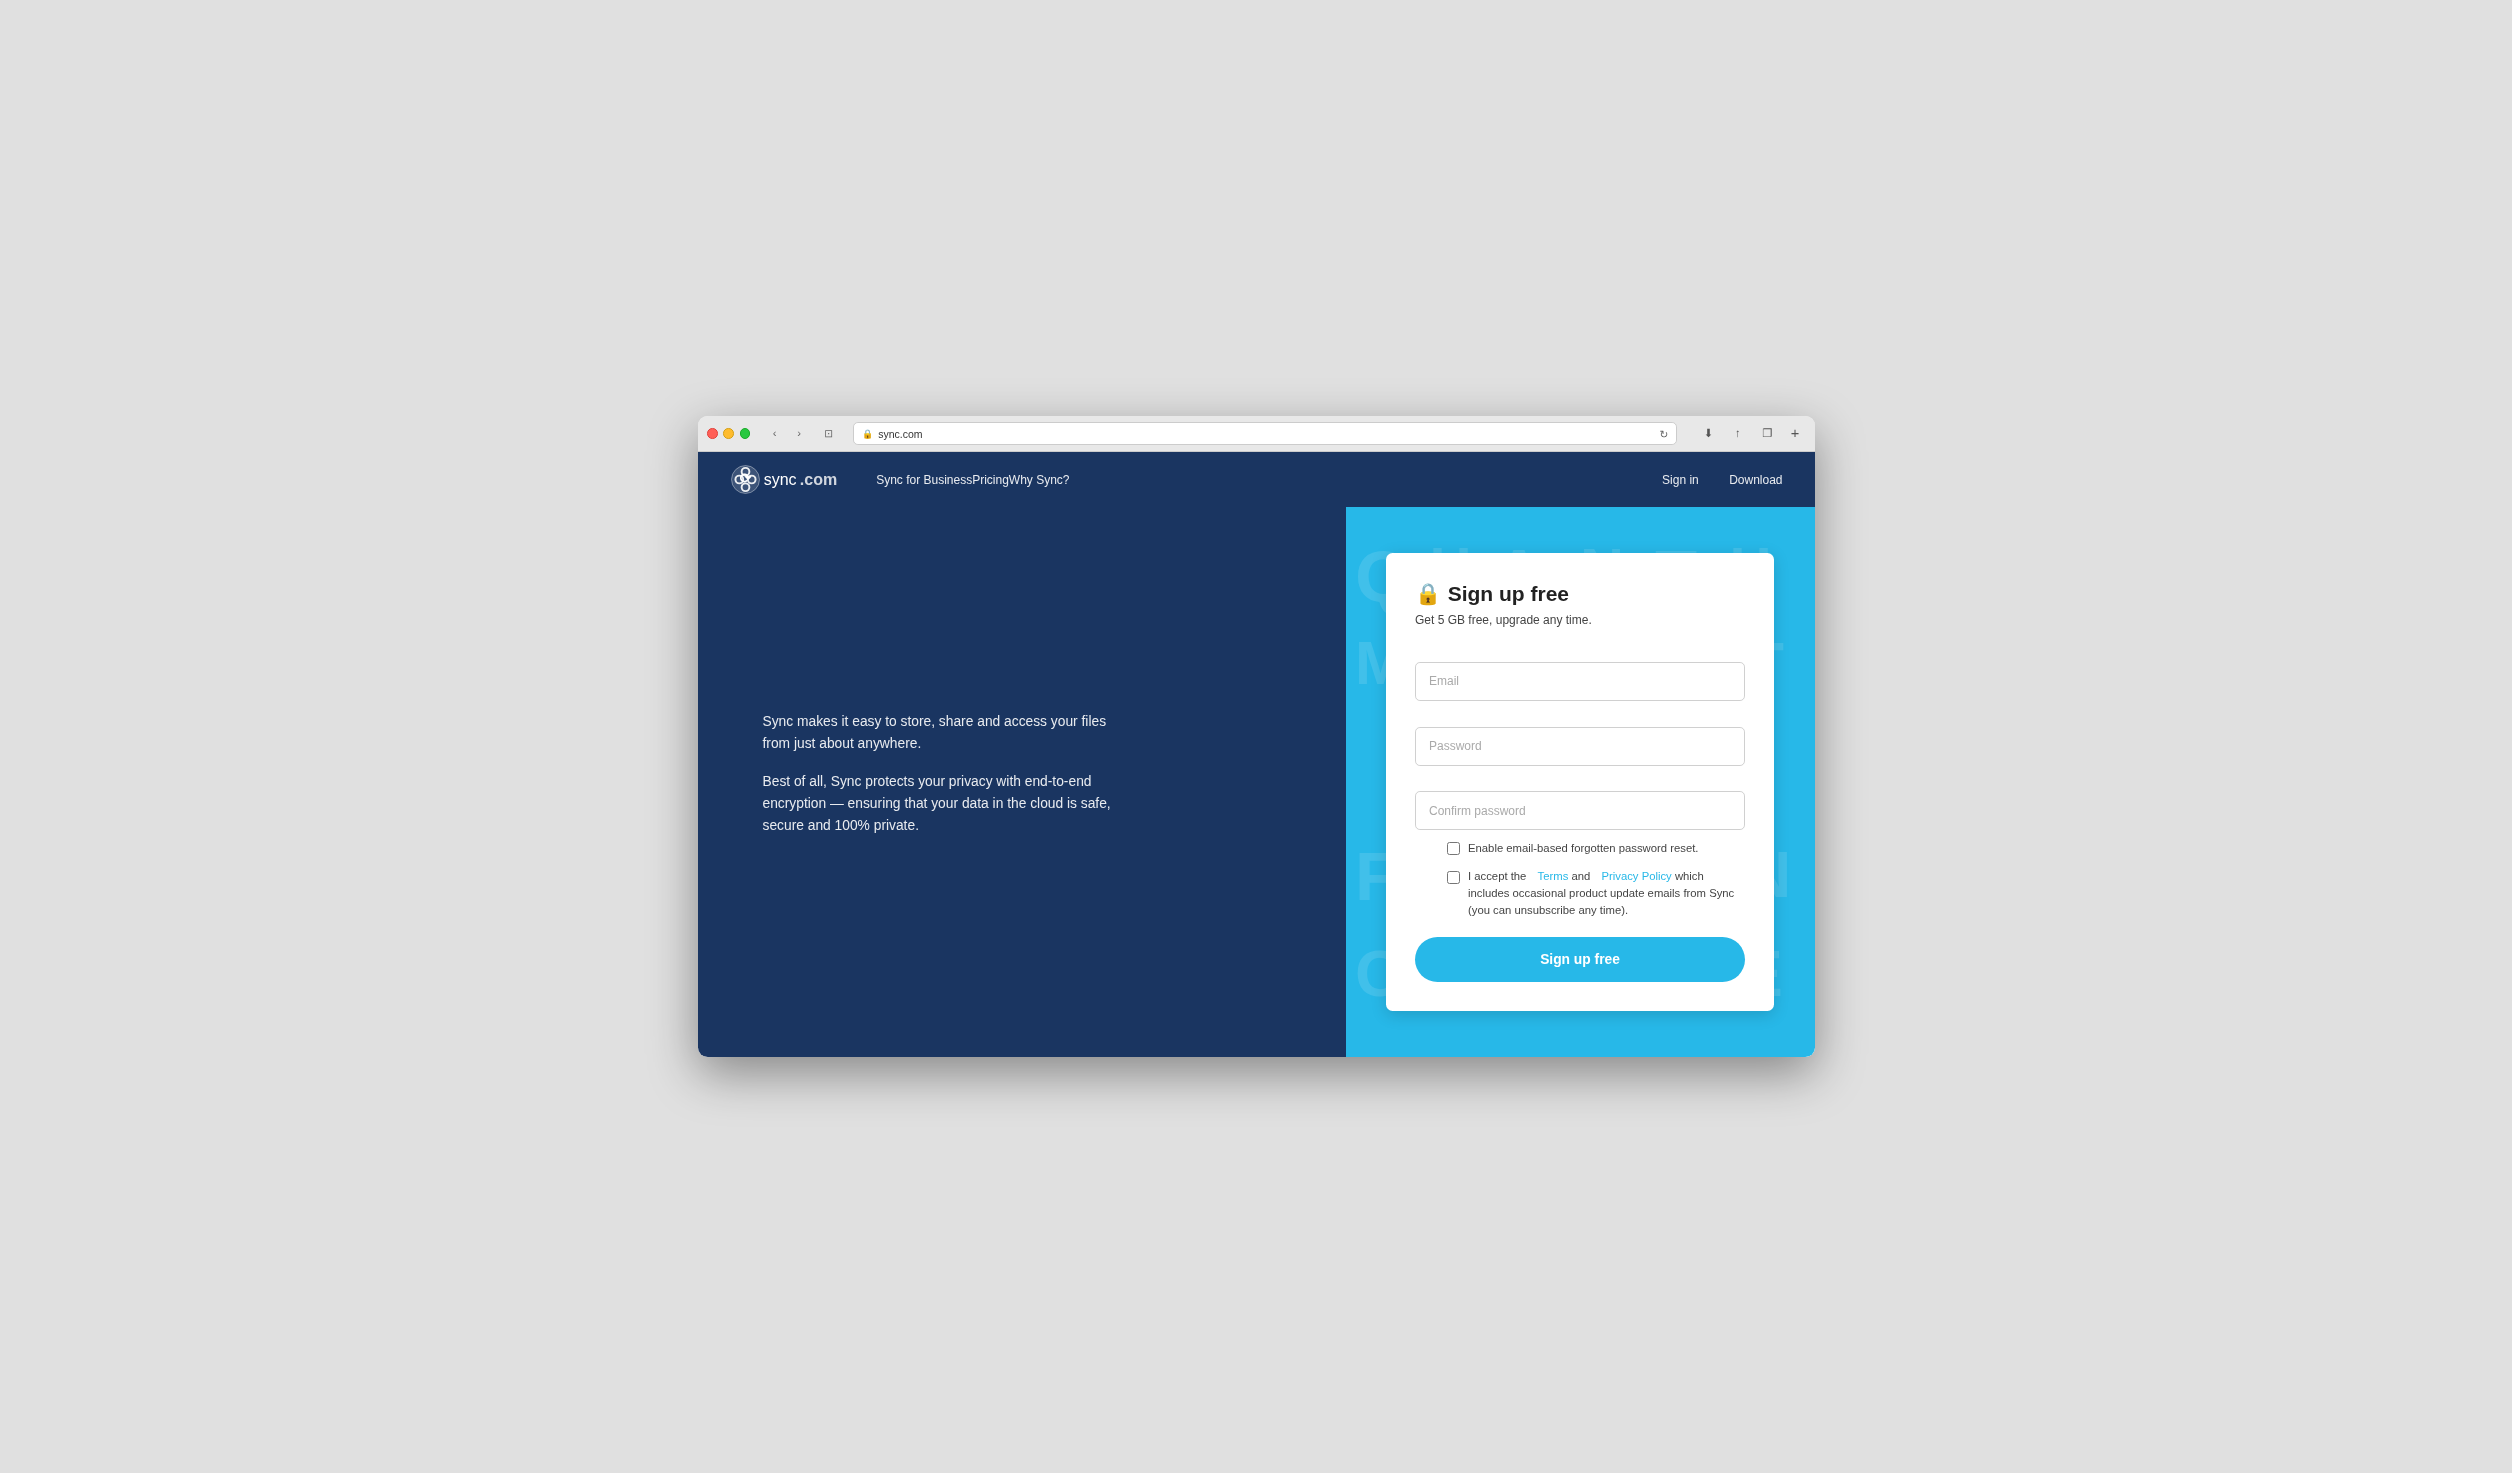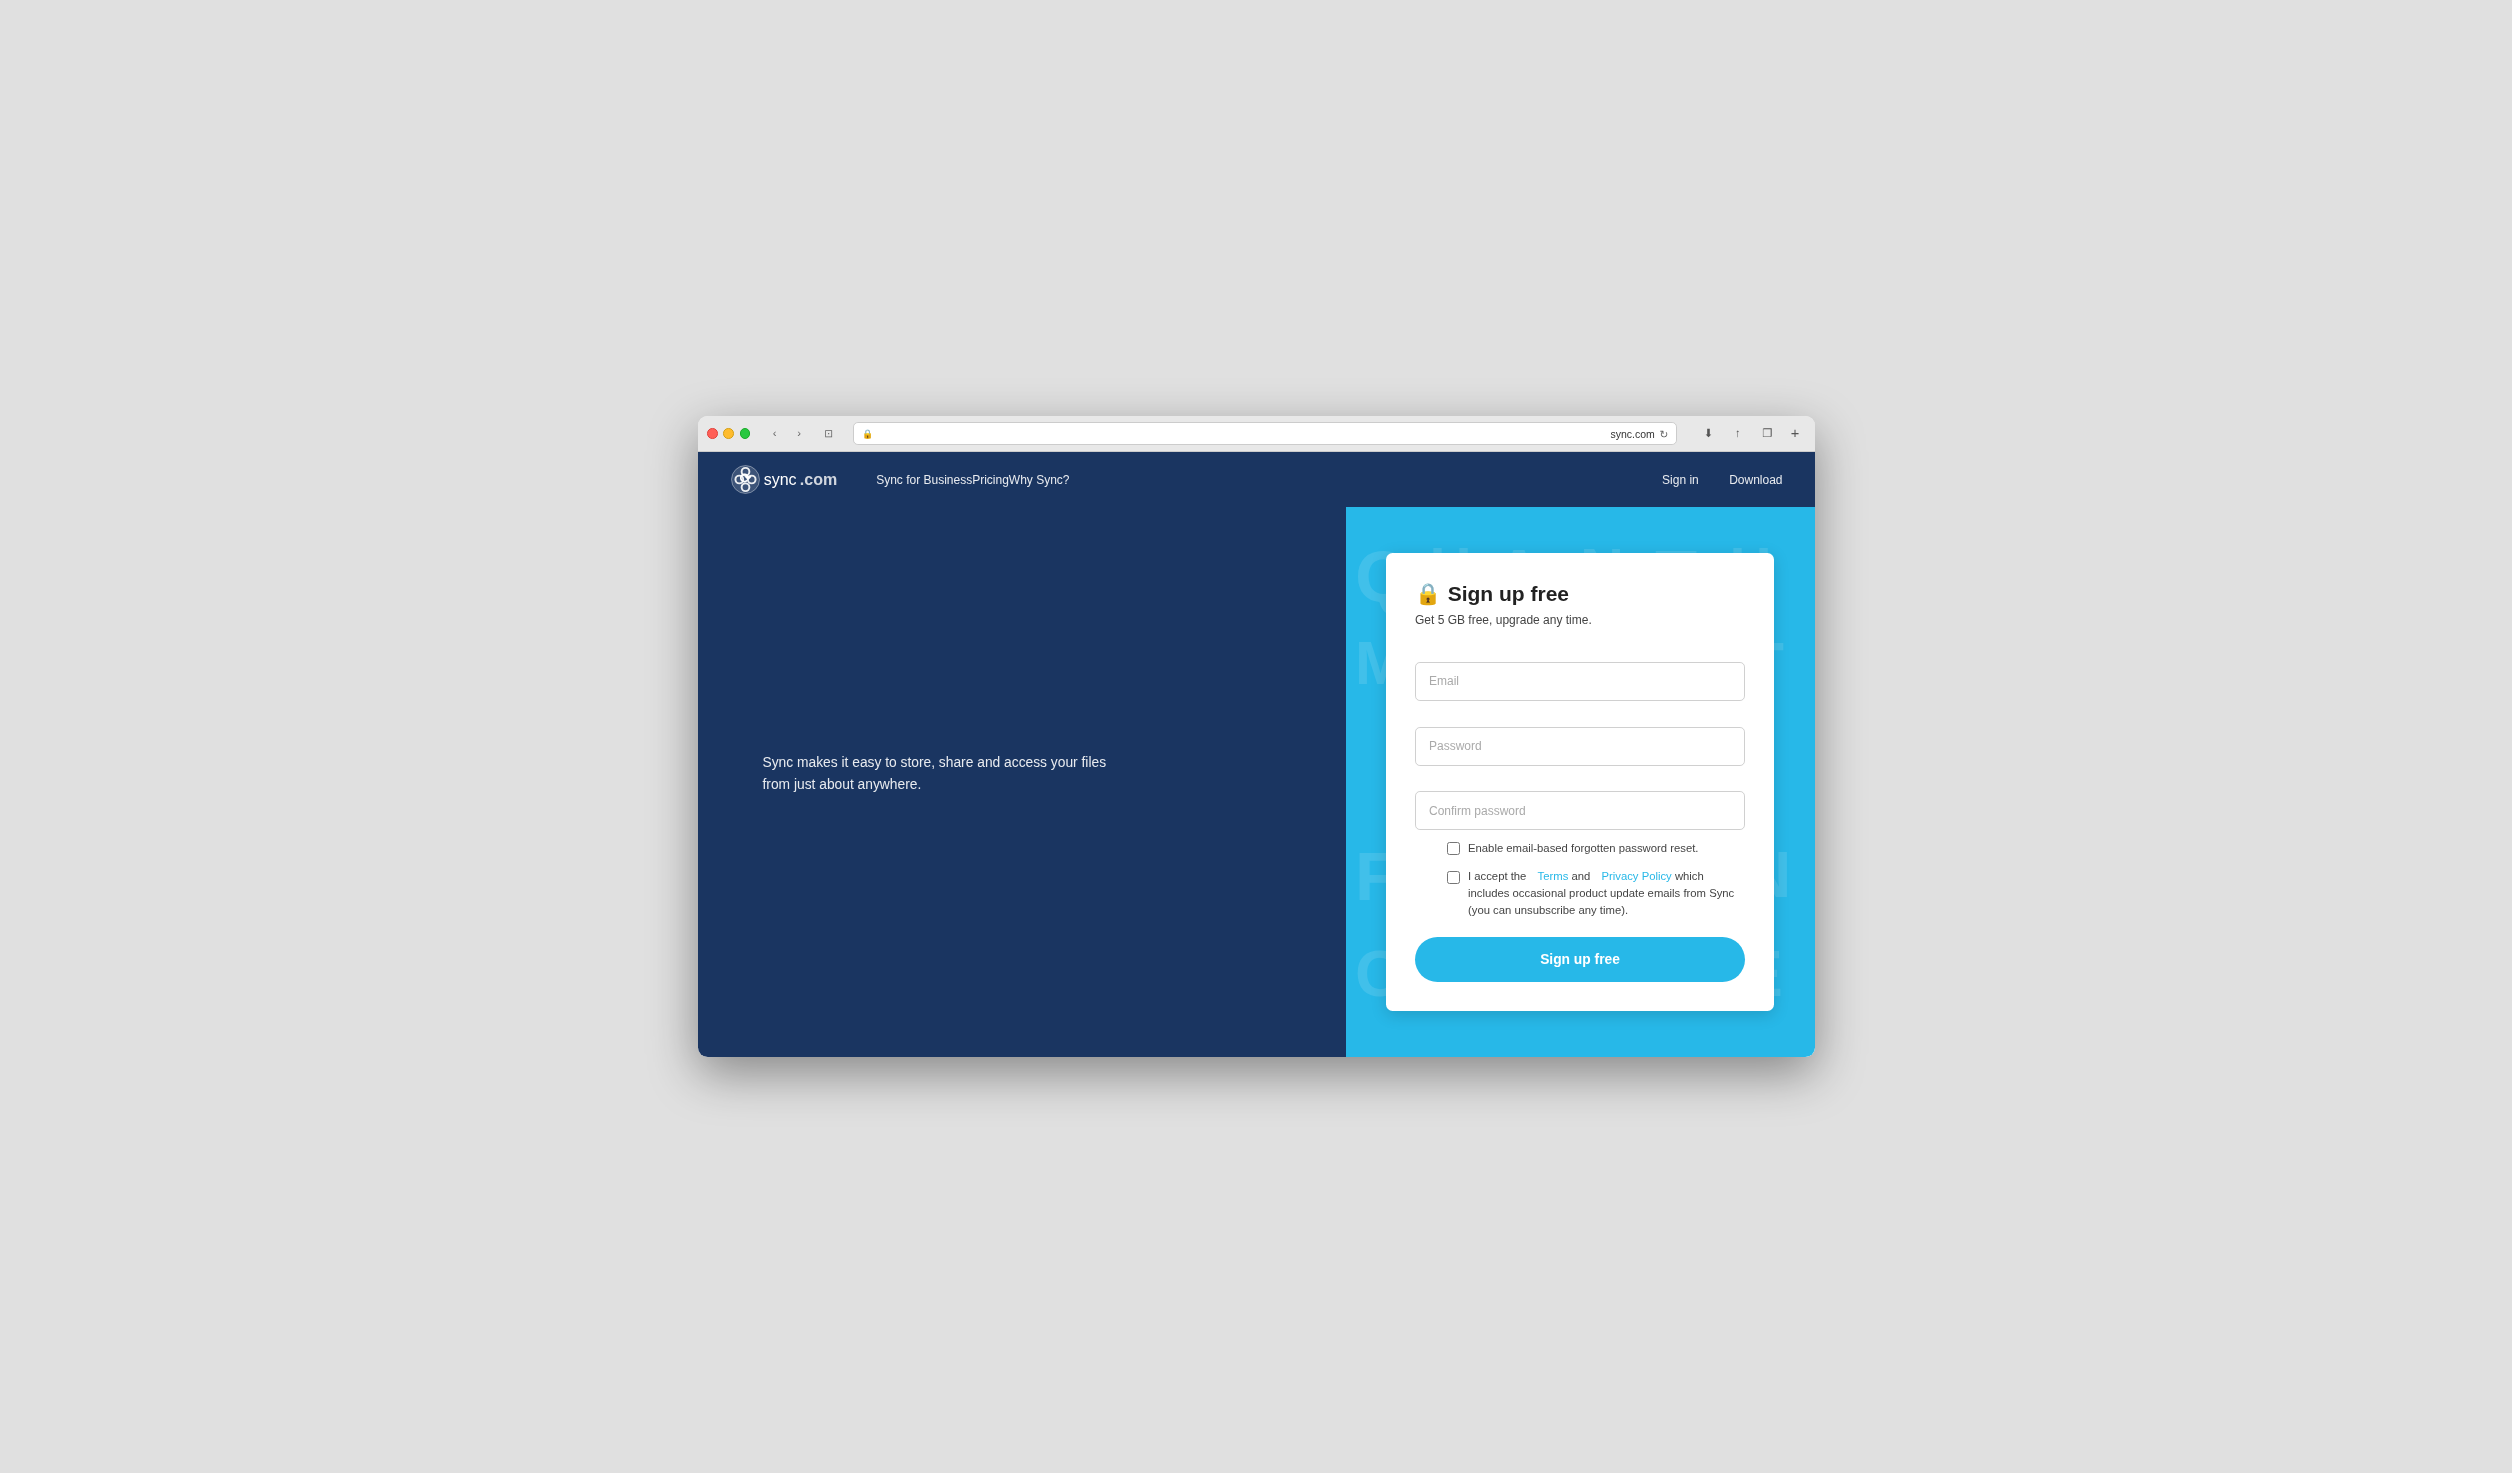--- a/index.html
+++ b/index.html
@@ -98,21 +98,21 @@
 
     .lock-icon-addr {
       color: #28c840;
       font-size: 9px;
     }
 
     .address-text {
       font-size: 10.5px;
       color: #333;
       flex: 1;
-      text-align: right;
+      text-align: left;
     }
 
     .reload-btn {
       background: transparent;
       border: none;
       cursor: pointer;
       color: #666;
       font-size: 10.5px;
     }
 
@@ -425,20 +425,21 @@
       <div class="nav-right">
         <a>Sign in</a>
         <a>Download</a>
       </div>
     </nav>
 
     <div class="site-main">
 
       <div class="left-panel">
         <p class="hero-desc">Sync makes it easy to store, share and access your files from just about anywhere.</p>
+        <p class="hero-desc">Best of all, Sync protects your privacy with end-to-end encryption — ensuring that your data in the cloud is safe, secure and 100% private.</p>
       </div>
 
       <div class="right-panel">
 
         <div class="bg-pattern">
           <span class="bg-char" style="top:5%; left:2%; font-size:73px;">Q</span>
           <span class="bg-char" style="top:5%; left:18%; font-size:57px;">U</span>
           <span class="bg-char" style="top:5%; left:32%; font-size:65px;">A</span>
           <span class="bg-char" style="top:5%; left:50%; font-size:61px;">N</span>
           <span class="bg-char" style="top:5%; left:66%; font-size:69px;">T</span>

